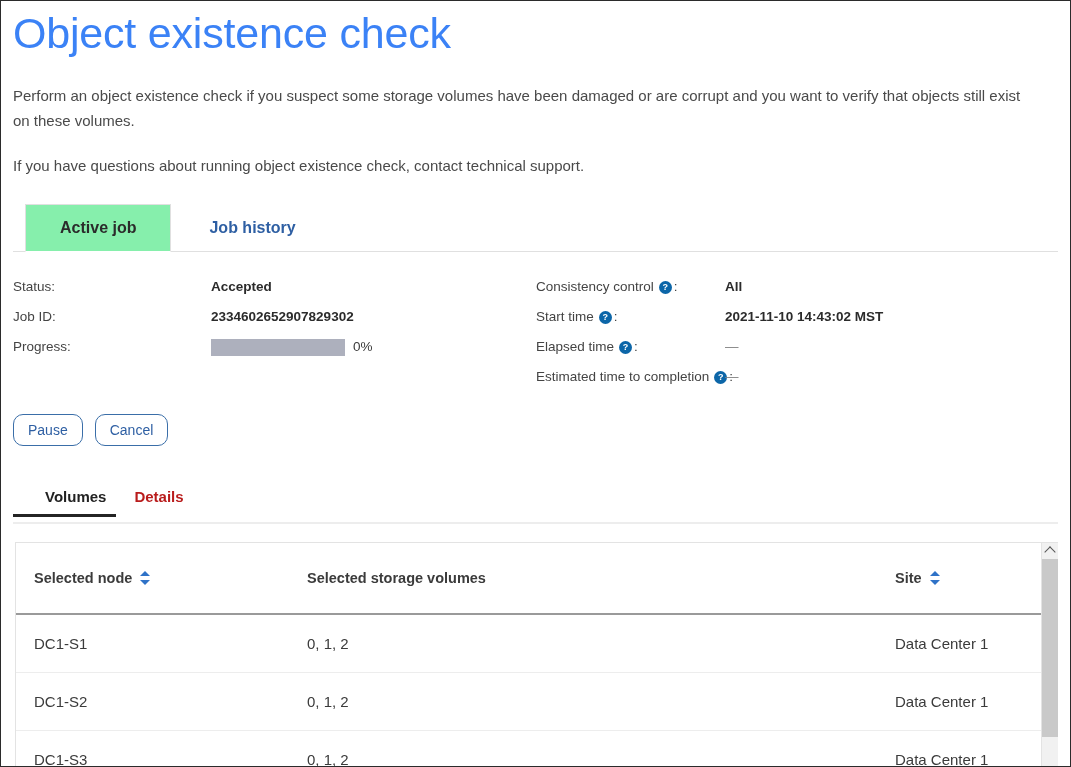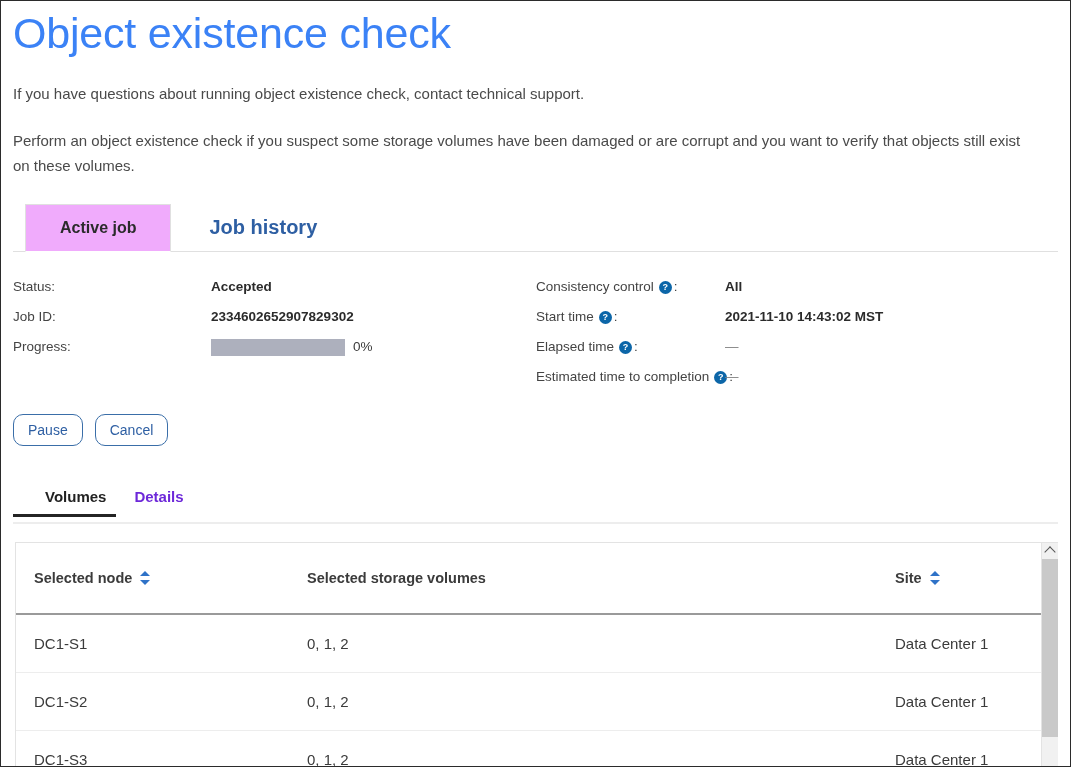--- a/index.html
+++ b/index.html
@@ -72,31 +72,31 @@
     z-index: 1;
     margin-left: 12px;
     padding: 0 34px;
     display: flex;
     align-items: center;
     font-size: 16px;
     font-weight: bold;
     color: #2b2b2b;
     border: 1px solid #e0e0e0;
     border-bottom: 1px solid #ffffff;
-    background: #f0abfc;
+    background: #86efac;
     box-sizing: border-box;
   }
   .tab-link {
     position: relative;
     z-index: 1;
     margin-left: 20px;
     padding: 0 18px;
     display: flex;
     align-items: center;
-    font-size: 20px;
+    font-size: 16px;
     font-weight: bold;
     color: #2e5fa3;
     cursor: pointer;
   }
 
   
   .status-area {
     position: relative;
     margin-top: 20px;
     height: 120px;
@@ -210,21 +210,21 @@
     left: 0; right: 0; bottom: 0;
     height: 2px;
     background: #ededed;
   }
   .subtab {
     position: relative;
     z-index: 1;
     padding: 0 14px 12px 14px;
     font-size: 15px;
     font-weight: bold;
-    color: #6d28d9;
+    color: #b91c1c;
     cursor: pointer;
   }
   .subtab:first-child { margin-left: 18px; }
   .subtab.active {
     color: #222222;
   }
   .subtab.active:after {
     content: "";
     position: absolute;
     left: -18px; right: 4px; bottom: 0;
@@ -340,22 +340,22 @@
   }
 </style>
 </head>
 <body>
 
 <div id="page">
   <div class="inner">
 
     <h1 class="page-title">Object existence check</h1>
 
+    <p class="intro first">Perform an object existence check if you suspect some storage volumes have been damaged or are corrupt and you want to verify that objects still exist on these volumes.</p>
     <p class="intro second">If you have questions about running object existence check, contact technical support.</p>
-    <p class="intro first">Perform an object existence check if you suspect some storage volumes have been damaged or are corrupt and you want to verify that objects still exist on these volumes.</p>
 
     <div class="tabbar">
       <div class="tab-box">
         <span>Active job</span>
       </div>
       <div class="tab-link">
         <span>Job history</span>
       </div>
     </div>
 

